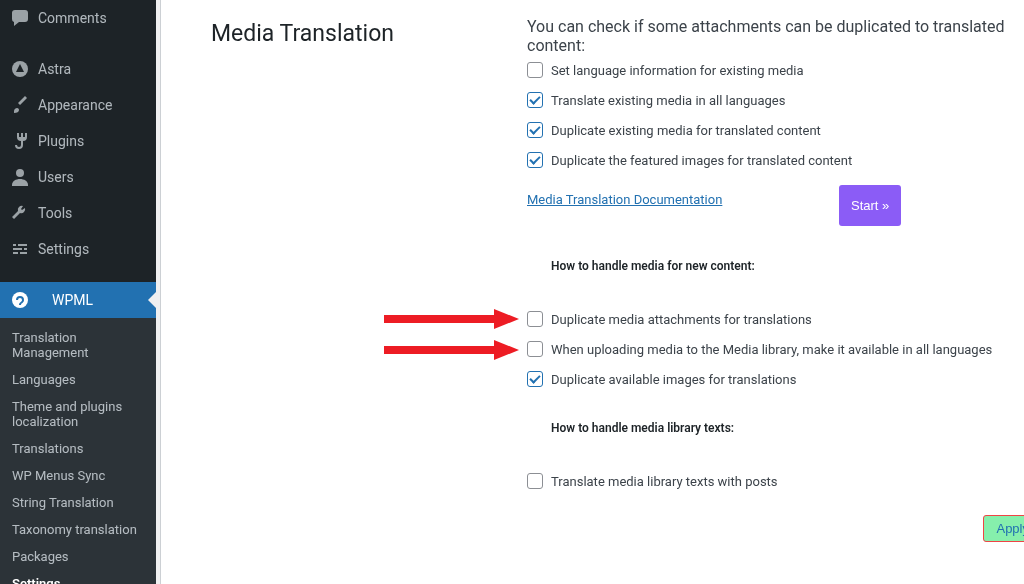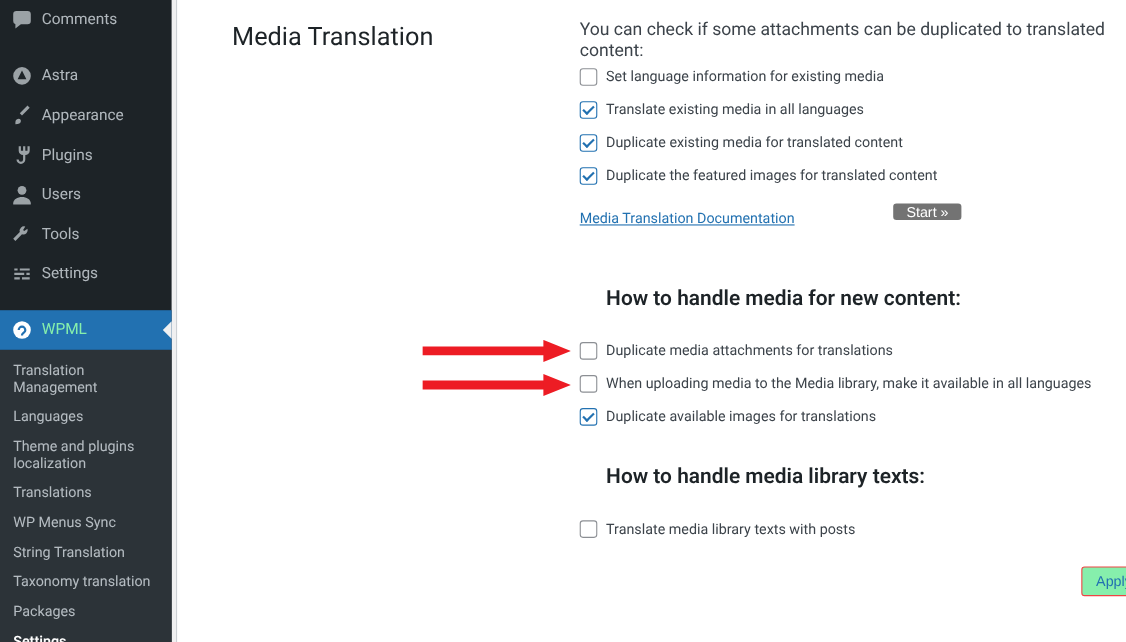--- a/index.html
+++ b/index.html
@@ -26,22 +26,23 @@
   align-items: center;
   padding: 8px 10px;
   color: rgba(240,246,252,0.7);
   cursor: pointer;
   font-size: 14px;
 }
 .menu-item .icon { width: 20px; height: 20px; margin-right: 8px; display:flex; align-items:center; justify-content:center; }
 .menu-item svg { width: 20px; height: 20px; fill: rgba(240,246,252,0.6); }
 .menu-item.active {
   background: #2271b1;
-  color: #86efac;
+  color: #ffffff;
   position: relative;
+  gap: 14px;
 }
 .menu-item.active svg { fill: #fff; }
 .menu-item.active::after {
   content: "";
   position: absolute;
   right: 0; top: 50%;
   transform: translateY(-50%);
   border: 8px solid transparent;
   border-right-color: #f0f0f1;
 }
@@ -119,32 +120,32 @@
 .group1 { position: absolute; left: 366px; top: 62px; }
 .doc-link {
   position: absolute;
   left: 366px;
   top: 192px;
   font-size: 13px;
 }
 .doc-link a { color: #2271b1; text-decoration: underline; }
 .start-btn {
   position: absolute;
-  left: 651px;
+  left: 678px;
   top: 185px;
-  background: #737373;
+  background: #8b5cf6;
   color: #fff;
   border: none;
   border-radius: 3px;
-  padding: 0 12px;
+  padding: 13px 12px;
   font-size: 13px;
   cursor: pointer;
 }
 .section-heading {
-  font-size: 19px;
+  font-size: 12px;
   font-weight: 600;
   color: #1d2327;
   padding-left: 24px;
 }
 .heading2 { position: absolute; left: 366px; top: 259px; }
 .group2 { position: absolute; left: 366px; top: 311px; }
 .heading3 { position: absolute; left: 366px; top: 421px; }
 .group3 { position: absolute; left: 366px; top: 473px; }
 .apply-btn {
   position: absolute;

